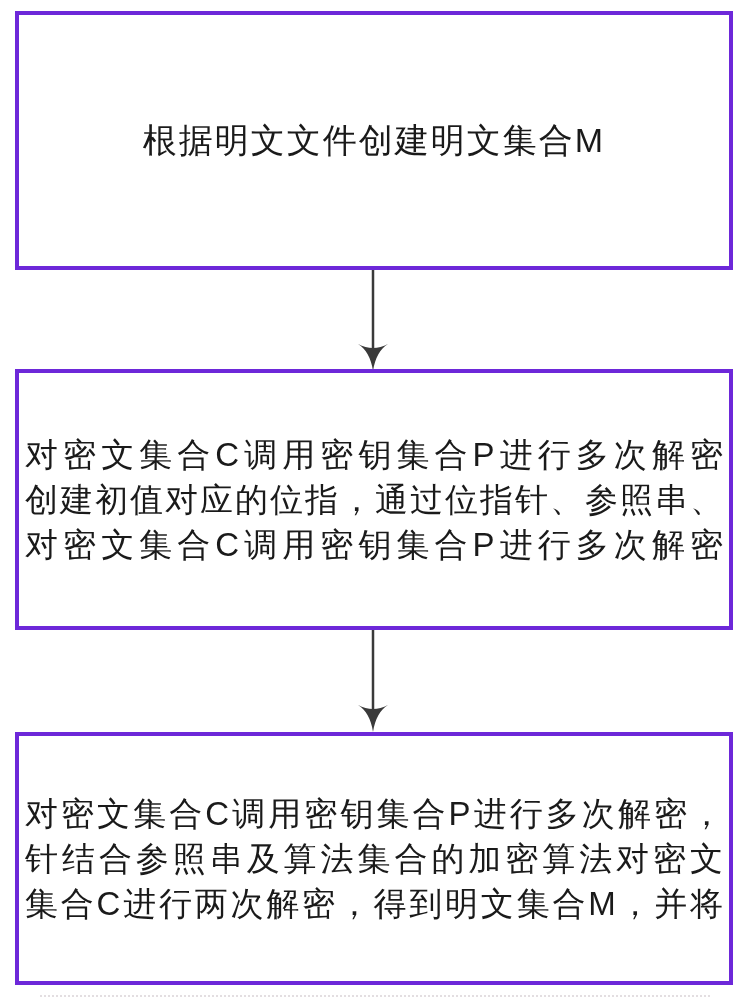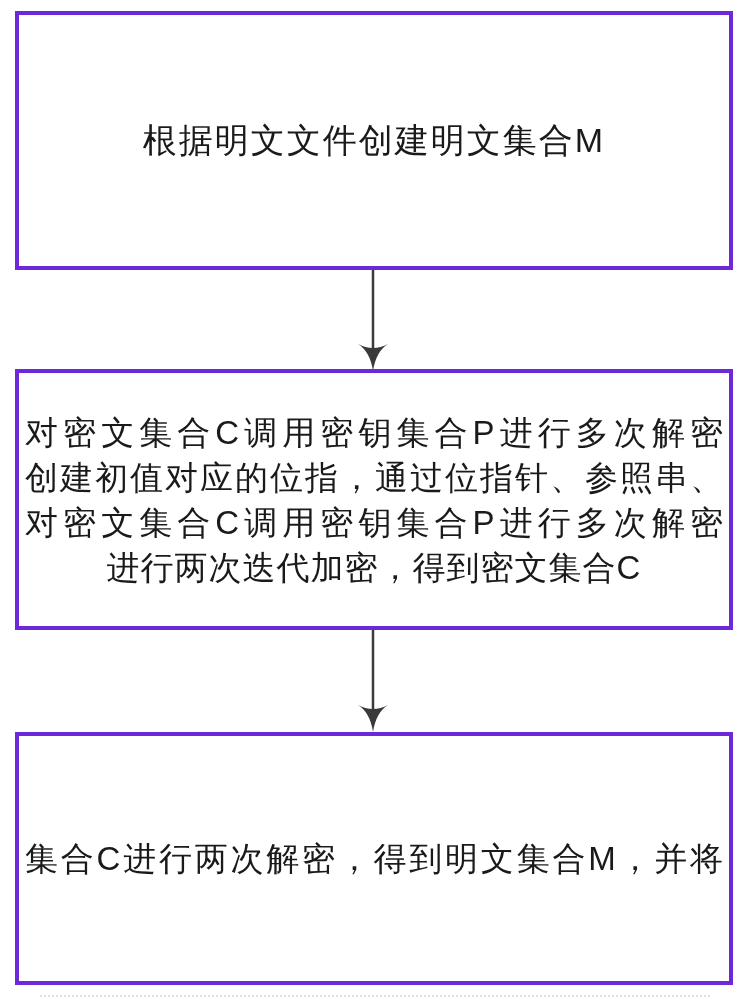--- a/index.html
+++ b/index.html
@@ -79,27 +79,28 @@
 
   <svg class="arrow" id="arrow-1" viewBox="0 0 32 101" preserveAspectRatio="none" aria-hidden="true">
     <line x1="16" y1="0" x2="16" y2="80" stroke="#3a3a3a" stroke-width="2.5"></line>
     <path d="M1,74 C9,79 14,88 16,101 C18,88 23,79 31,74 Q16,82 1,74 Z" fill="#3a3a3a"></path>
   </svg>
 
   <div class="flow-box" id="box-2">
     <div class="line jl">对密文集合C调用密钥集合P进行多次解密</div>
     <div class="line jl">创建初值对应的位指，通过位指针、参照串、</div>
     <div class="line jl">对密文集合C调用密钥集合P进行多次解密</div>
-    <div class="line cl">进行两次迭代加密，得到密文集合C</div>
   </div>
 
   <svg class="arrow" id="arrow-2" viewBox="0 0 32 102" preserveAspectRatio="none" aria-hidden="true">
     <line x1="16" y1="0" x2="16" y2="81" stroke="#3a3a3a" stroke-width="2.5"></line>
     <path d="M1,75 C9,80 14,89 16,102 C18,89 23,80 31,75 Q16,83 1,75 Z" fill="#3a3a3a"></path>
   </svg>
 
   <div class="flow-box" id="box-3">
+    <div class="line jl">对密文集合C调用密钥集合P进行多次解密，</div>
+    <div class="line jl">针结合参照串及算法集合的加密算法对密文</div>
     <div class="line jl">集合C进行两次解密，得到明文集合M，并将</div>
   </div>
 
   <div class="scan-noise"></div>
 
 </div>
 
 </body></html>

